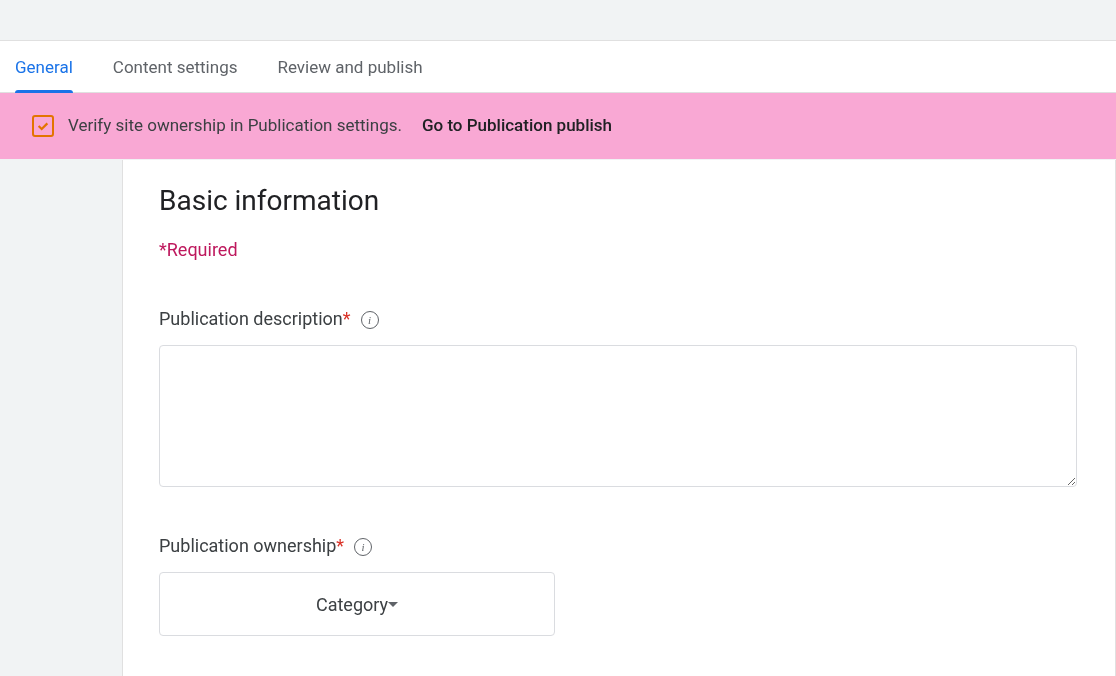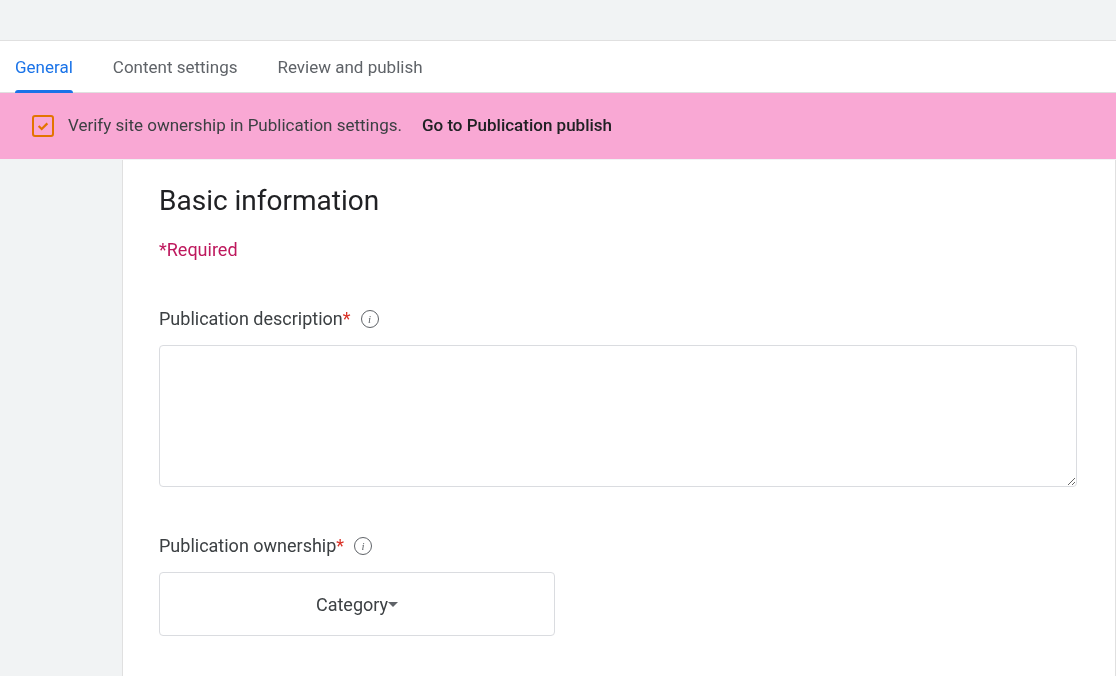--- a/index.html
+++ b/index.html
@@ -99,21 +99,21 @@
       font-weight: 400;
       margin-bottom: 22px;
     }
     .required-note {
       color: #be185d;
       font-size: 18px;
       margin-bottom: 48px;
     }
     .field-label-row {
       display: flex;
-      align-items: center;
+      align-items: flex-end;
       gap: 10px;
       margin-bottom: 16px;
     }
     .field-label {
       font-size: 18px;
       color: #3c4043;
     }
     .field-label .req {
       color: #d93025;
     }

